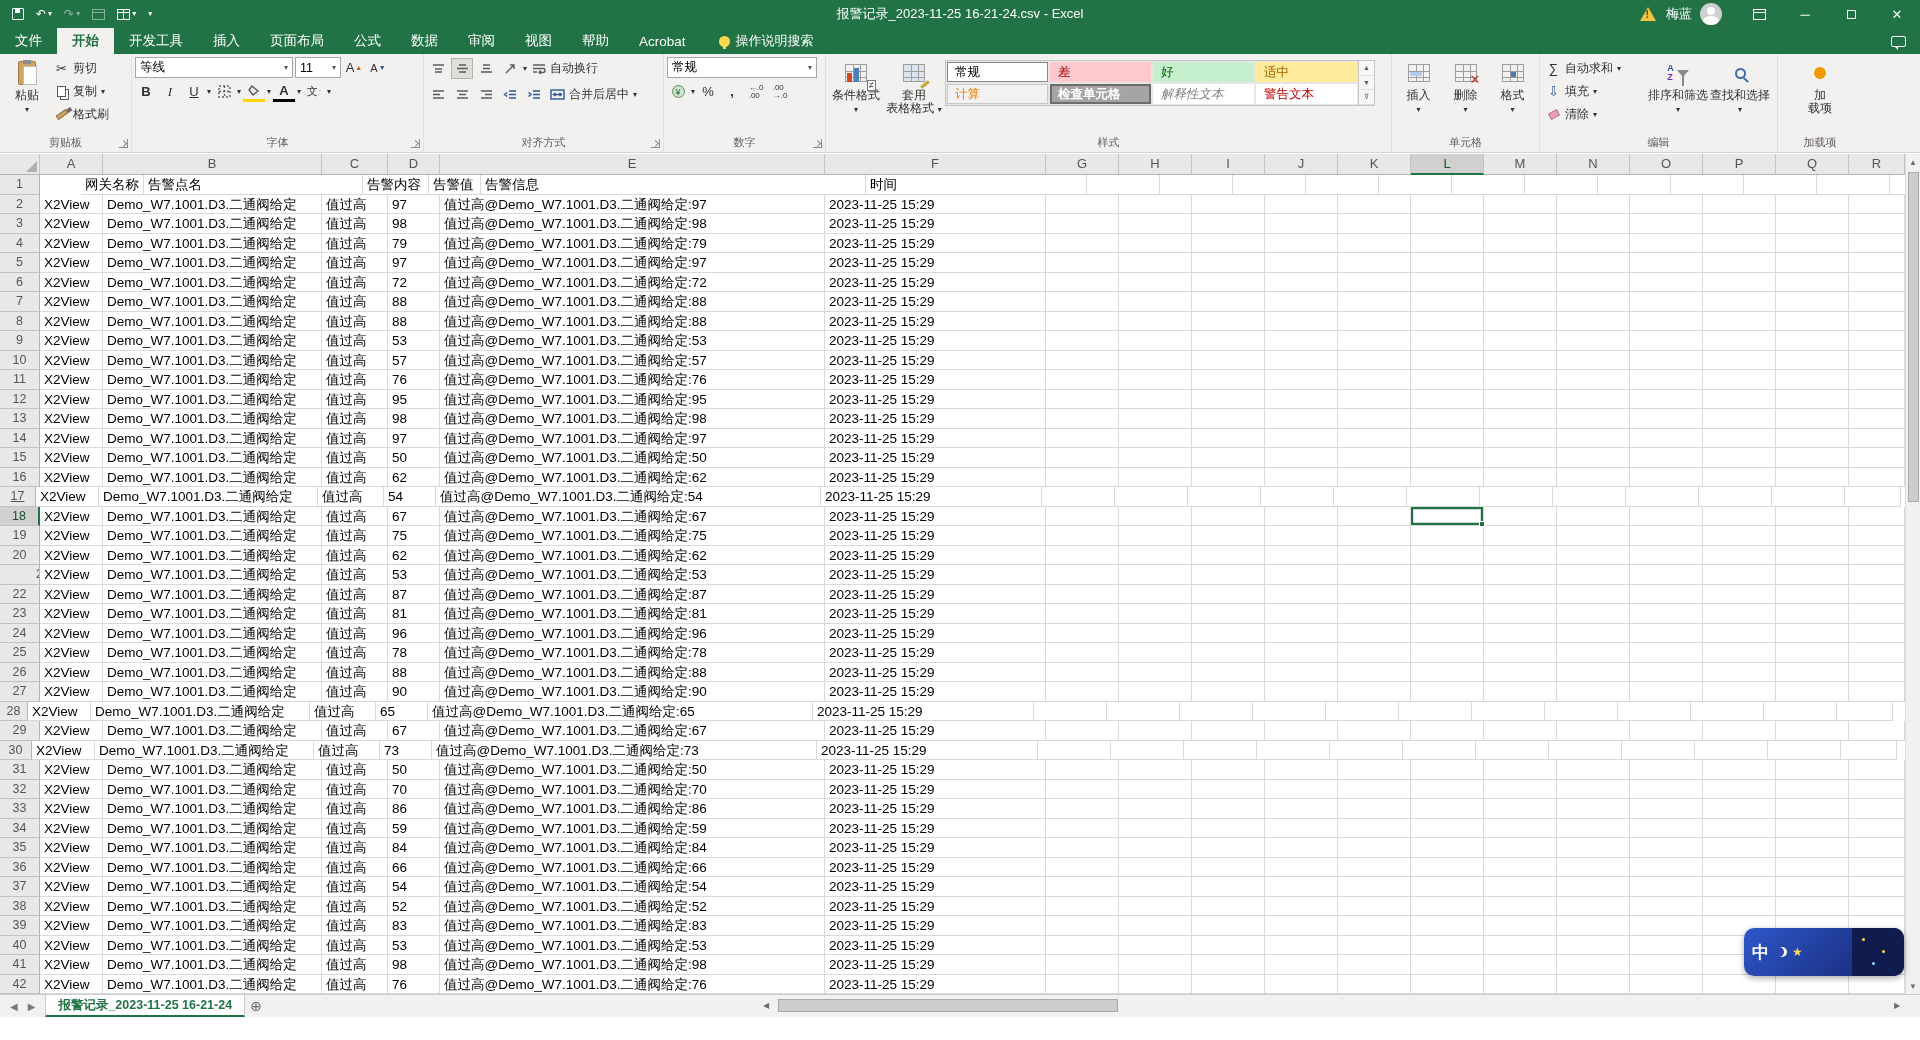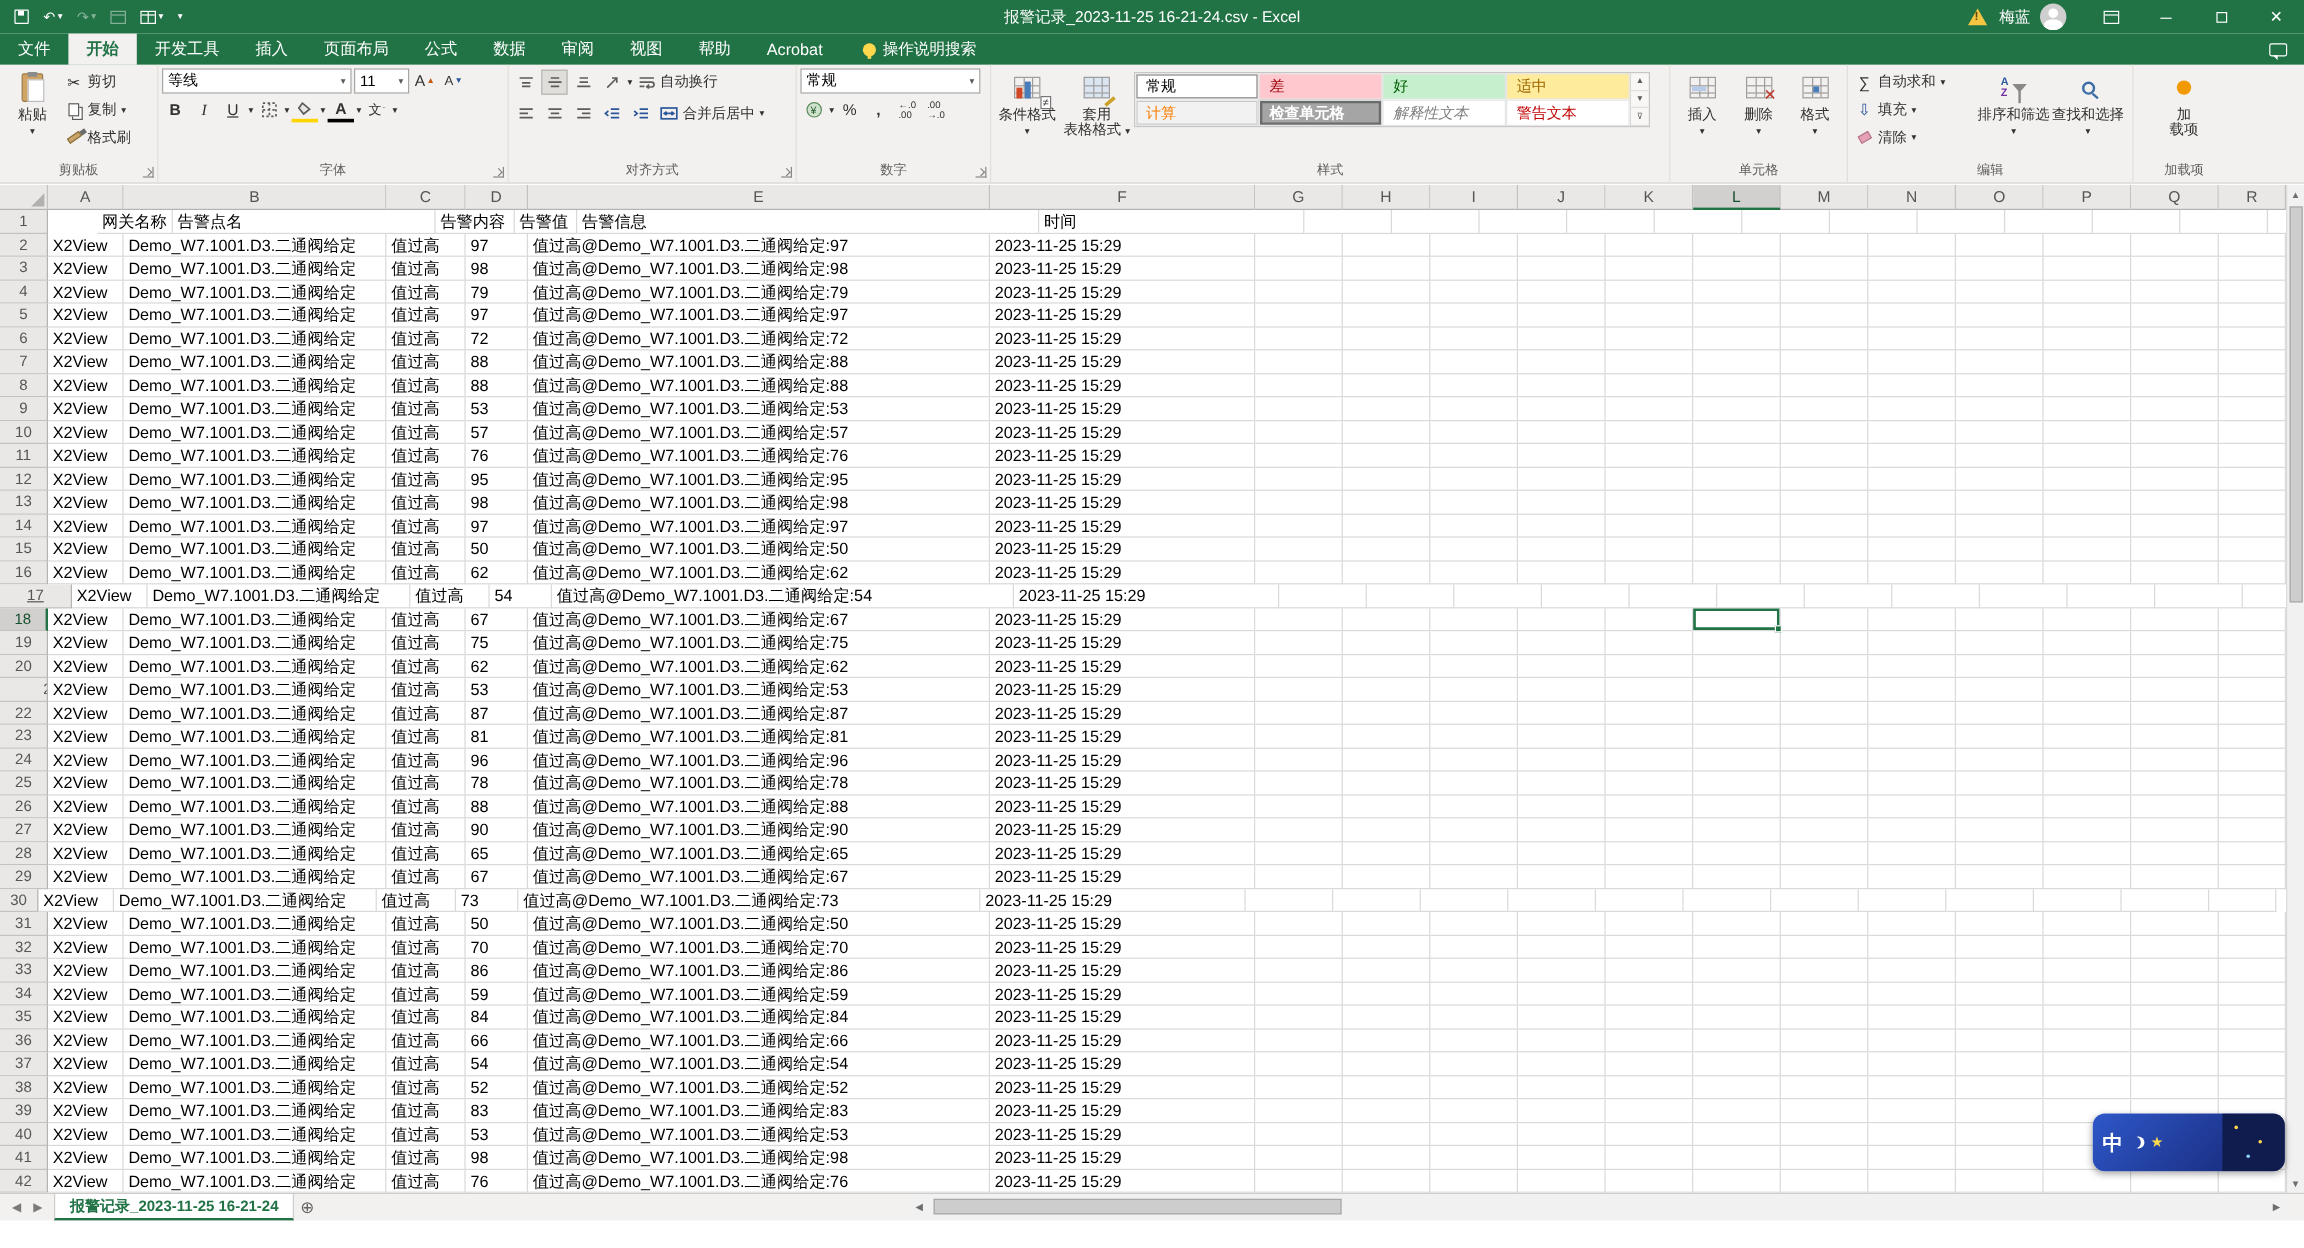--- a/index.html
+++ b/index.html
@@ -878,21 +878,21 @@
         <div class="gc cell" style="width: 73px;"></div>
         <div class="gc cell" style="width: 73px;"></div>
         <div class="gc cell" style="width: 73px;"></div>
         <div class="gc cell" style="width: 73px;"></div>
         <div class="gc cell" style="width: 73px;"></div>
         <div class="gc cell" style="width: 73px;"></div>
         <div class="gc cell" style="width: 73px;"></div>
         <div class="gc cell" style="width: 56px;"></div>
       </div>
       <div class="gr">
-        <div class="gc rh" style="width: 60px; text-decoration: underline;">17</div>
+        <div class="gc rh" style="width: 36px; text-decoration: underline;">17</div>
         <div class="gc cell" style="width: 63px;">X2View</div>
         <div class="gc cell" style="width: 219px;">Demo_W7.1001.D3.二通阀给定</div>
         <div class="gc cell" style="width: 66px;">值过高</div>
         <div class="gc cell" style="width: 52px;">54</div>
         <div class="gc cell" style="width: 385px;">值过高@Demo_W7.1001.D3.二通阀给定:54</div>
         <div class="gc cell" style="width: 221px;">2023-11-25 15:29</div>
         <div class="gc cell" style="width: 73px;"></div>
         <div class="gc cell" style="width: 73px;"></div>
         <div class="gc cell" style="width: 73px;"></div>
         <div class="gc cell" style="width: 73px;"></div>
@@ -1111,21 +1111,21 @@
         <div class="gc cell" style="width: 73px;"></div>
         <div class="gc cell" style="width: 73px;"></div>
         <div class="gc cell" style="width: 73px;"></div>
         <div class="gc cell" style="width: 73px;"></div>
         <div class="gc cell" style="width: 73px;"></div>
         <div class="gc cell" style="width: 73px;"></div>
         <div class="gc cell" style="width: 73px;"></div>
         <div class="gc cell" style="width: 56px;"></div>
       </div>
       <div class="gr">
-        <div class="gc rh" style="width: 40px;">28</div>
+        <div class="gc rh" style="width: 28px;">28</div>
         <div class="gc cell" style="width: 63px;">X2View</div>
         <div class="gc cell" style="width: 219px;">Demo_W7.1001.D3.二通阀给定</div>
         <div class="gc cell" style="width: 66px;">值过高</div>
         <div class="gc cell" style="width: 52px;">65</div>
         <div class="gc cell" style="width: 385px;">值过高@Demo_W7.1001.D3.二通阀给定:65</div>
         <div class="gc cell" style="width: 221px;">2023-11-25 15:29</div>
         <div class="gc cell" style="width: 73px;"></div>
         <div class="gc cell" style="width: 73px;"></div>
         <div class="gc cell" style="width: 73px;"></div>
         <div class="gc cell" style="width: 73px;"></div>

